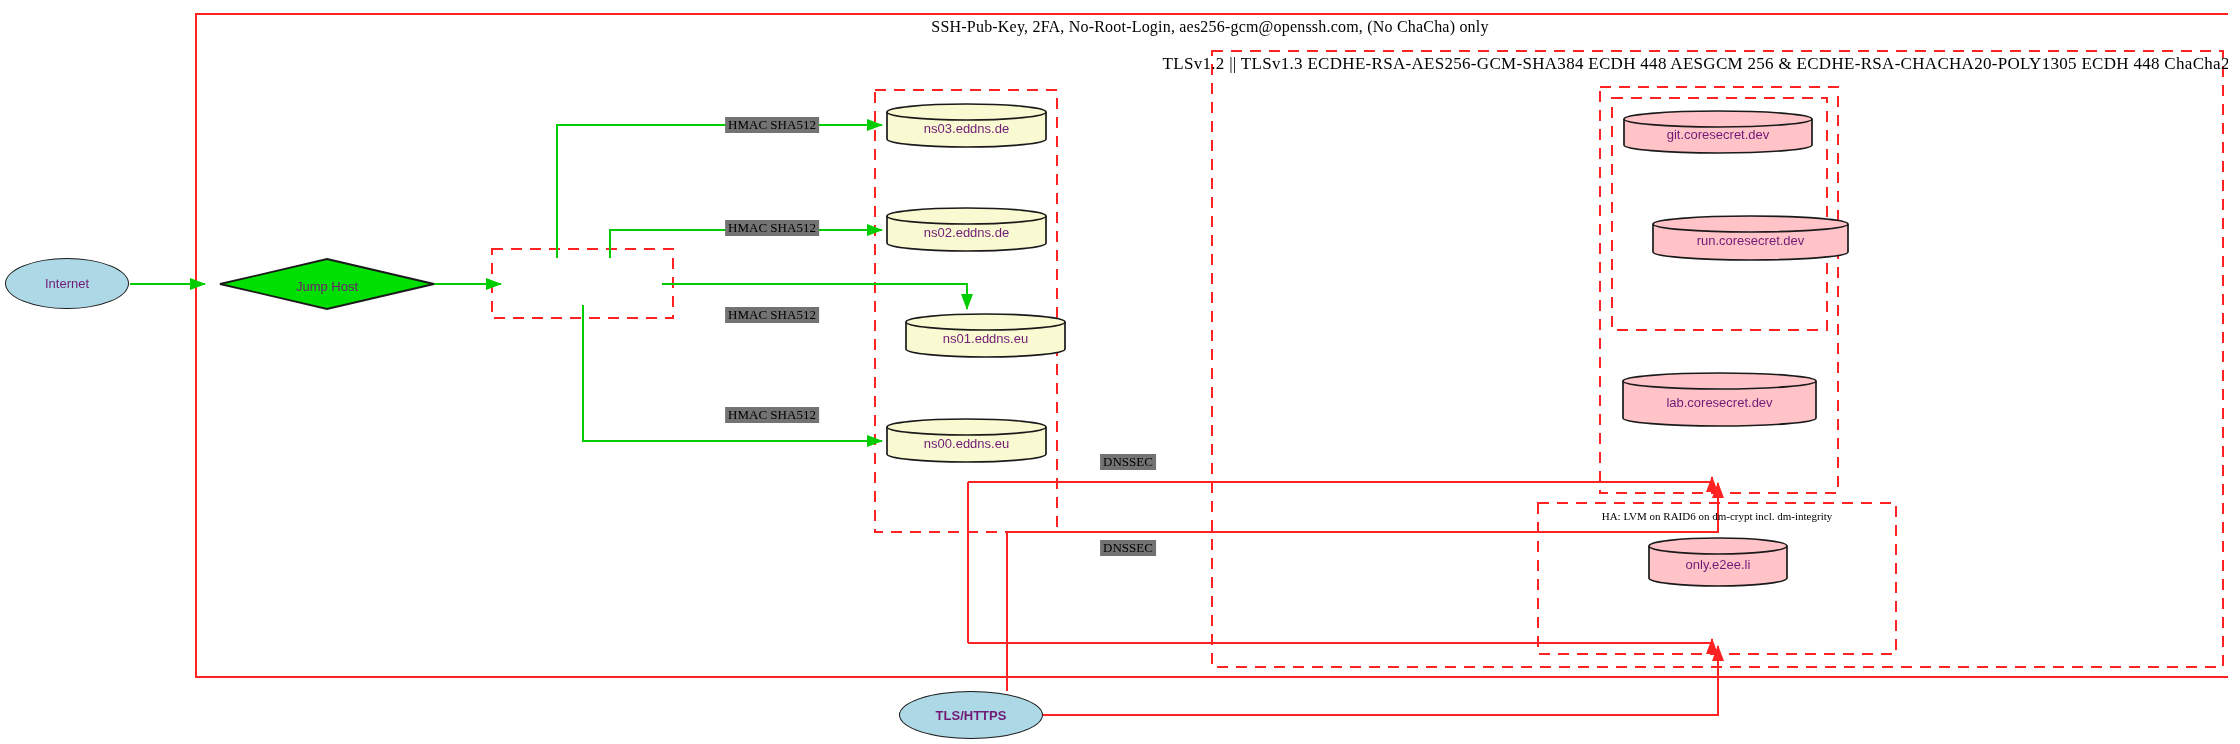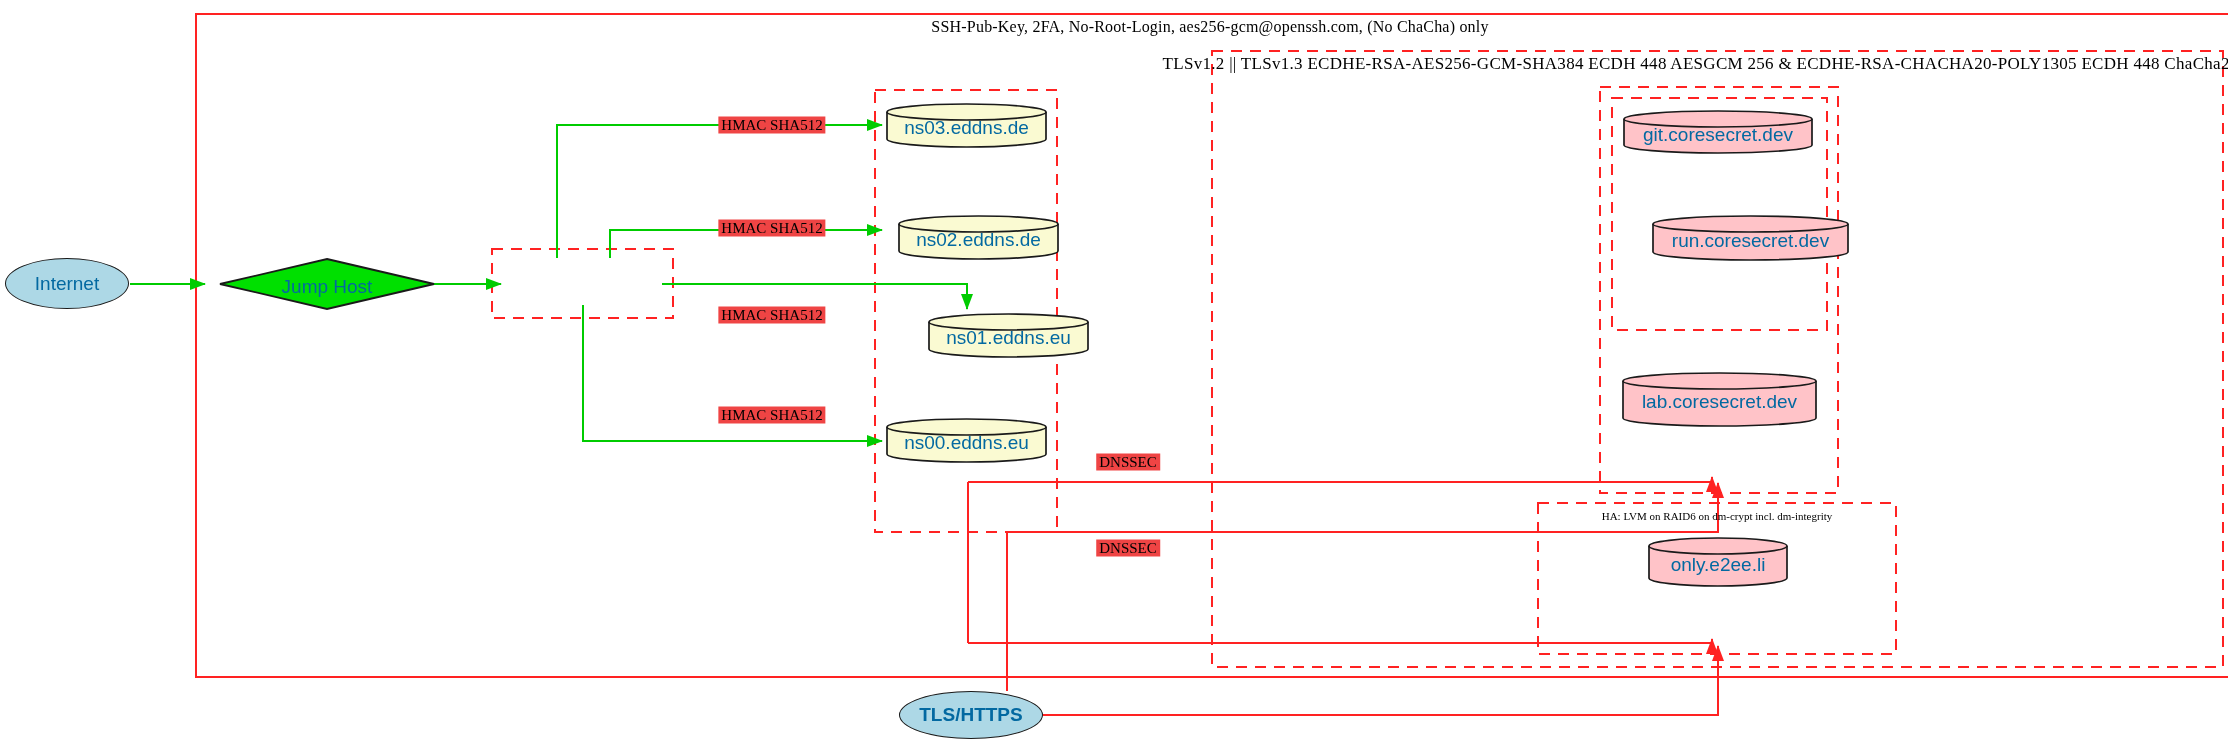--- a/index.html
+++ b/index.html
@@ -6,24 +6,24 @@
   #canvas{position:relative;width:2228px;height:744px;background:#ffffff;overflow:hidden;
           font-family:"Liberation Sans",sans-serif;}
   svg.overlay{position:absolute;left:0;top:0;width:2240px;height:744px;}
 
   
   .lbl{position:absolute;transform:translate(-50%,-50%);white-space:nowrap;color:#000;}
   .serif{font-family:"Liberation Serif",serif;}
   .cluster-lbl{font-size:16px;letter-spacing:0.2px;}
   .tls-lbl{font-size:17px;letter-spacing:0.3px;}
   .ha-lbl{font-size:11px;}
-  .edge-lbl{font-size:15px;background:#ef4444;padding:0 3px;}
+  .edge-lbl{font-size:13px;background:#737373;padding:0 3px;}
 
   
-  .node-lbl{font-size:19px;color:#0369a1;}
+  .node-lbl{font-size:13px;color:#701a75;}
   .ellipse{position:absolute;border:1.8px solid #1a1a1a;border-radius:50%;
            display:flex;align-items:center;justify-content:center;box-sizing:border-box;}
   .blue{background:#add8e6;}
   .node{position:absolute;}
   .node .cap{position:absolute;left:0;top:0;width:100%;height:100%;
              display:flex;align-items:center;justify-content:center;padding-top:5px;box-sizing:border-box;}
   .cylsvg{position:absolute;left:0;top:0;overflow:visible;}
   .fill-lav  path.body{fill:#e6e6fa;}
   .fill-yel  path.body{fill:#fafad2;}
   .fill-pink path.body{fill:#ffc3c8;}
@@ -96,31 +96,31 @@
   <div class="node" style="left:886px;top:103px;width:161px;height:45px;">
     <svg class="cylsvg fill-yel" width="161" height="45">
         <path class="body" d="M1,9 A79.5,8 0 0 1 160,9 L160,36 A79.5,8 0 0 1 1,36 Z"></path>
         <path class="arc" d="M1,9 A79.5,8 0 0 0 160,9"></path>
       </svg>
     <div class="cap node-lbl">
         <span>ns03.eddns.de</span>
       </div>
   </div>
 
-  <div class="node" style="left:886px;top:215px;width:161px;height:45px;margin-left:12px;">
+  <div class="node" style="left:886px;top:207px;width:161px;height:45px;">
     <svg class="cylsvg fill-yel" width="161" height="45">
         <path class="body" d="M1,9 A79.5,8 0 0 1 160,9 L160,36 A79.5,8 0 0 1 1,36 Z"></path>
         <path class="arc" d="M1,9 A79.5,8 0 0 0 160,9"></path>
       </svg>
     <div class="cap node-lbl">
         <span>ns02.eddns.de</span>
       </div>
   </div>
 
-  <div class="node" style="left:928px;top:313px;width:161px;height:45px;">
+  <div class="node" style="left:905px;top:313px;width:161px;height:45px;">
     <svg class="cylsvg fill-yel" width="161" height="45">
         <path class="body" d="M1,9 A79.5,8 0 0 1 160,9 L160,36 A79.5,8 0 0 1 1,36 Z"></path>
         <path class="arc" d="M1,9 A79.5,8 0 0 0 160,9"></path>
       </svg>
     <div class="cap node-lbl">
         <span>ns01.eddns.eu</span>
       </div>
   </div>
 
   <div class="node" style="left:886px;top:418px;width:161px;height:45px;">

